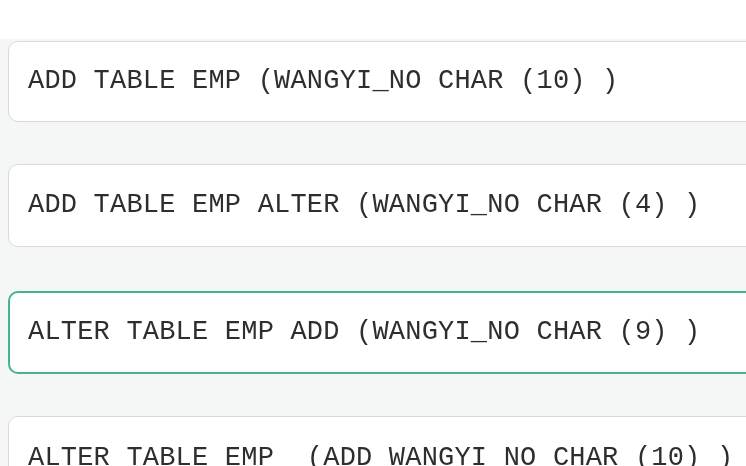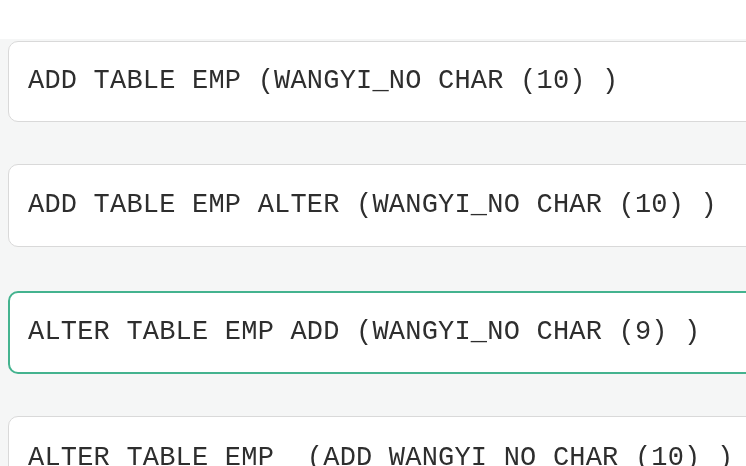--- a/index.html
+++ b/index.html
@@ -50,21 +50,21 @@
 </head>
 <body>
 
 <div class="screen">
 
   <div class="option opt-1">
     <span class="option-text">ADD TABLE EMP (WANGYI_NO CHAR (10) )</span>
   </div>
 
   <div class="option opt-2">
-    <span class="option-text">ADD TABLE EMP ALTER (WANGYI_NO CHAR (10) )</span>
+    <span class="option-text">ADD TABLE EMP ALTER (WANGYI_NO CHAR (4) )</span>
   </div>
 
   <div class="option opt-3 selected">
     <span class="option-text">ALTER TABLE EMP ADD (WANGYI_NO CHAR (9) )</span>
   </div>
 
   <div class="option opt-4">
     <span class="option-text">ALTER TABLE EMP  (ADD WANGYI_NO CHAR (10) )</span>
   </div>
 

